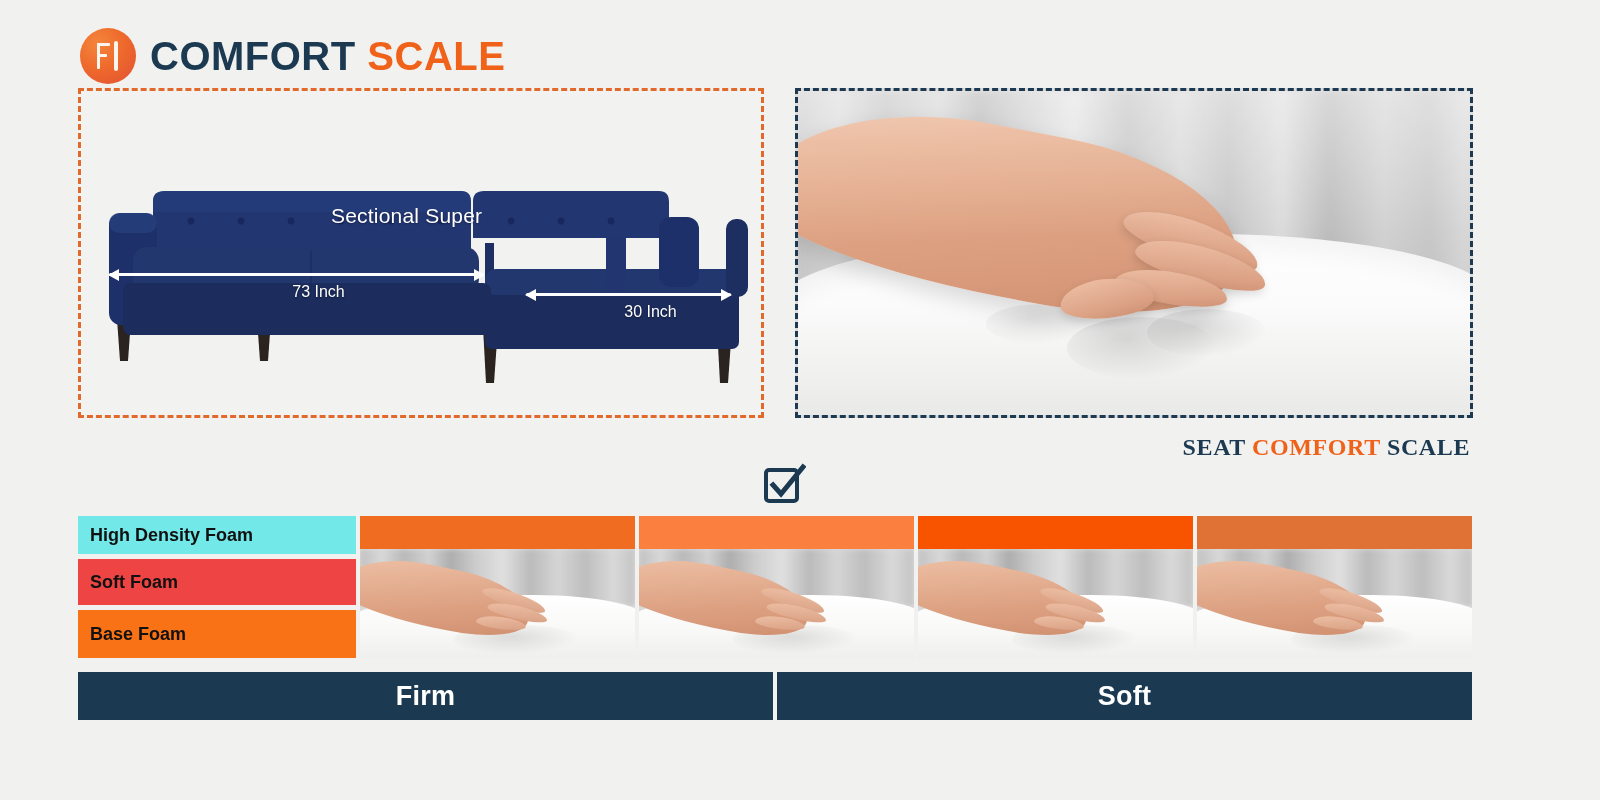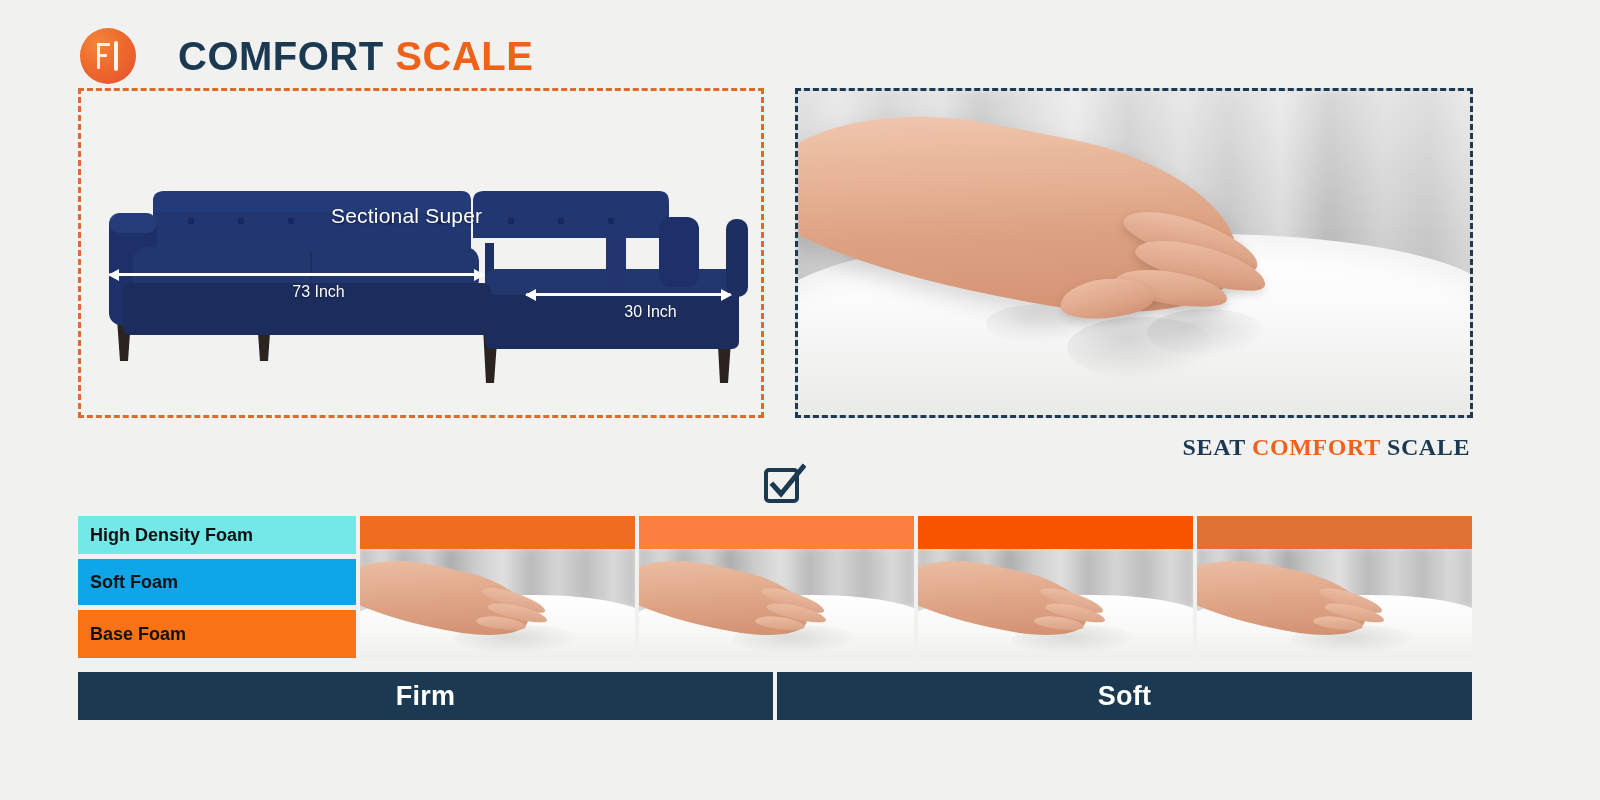--- a/index.html
+++ b/index.html
@@ -27,21 +27,20 @@
   }
   .logo-mark .g3{
     position:absolute;left:17px;top:15px;width:3px;height:26px;background:#fdf4ee;border-radius:1px;
   }
   .logo-mark .g4{
     position:absolute;left:34px;top:13px;width:4px;height:30px;background:#fdf4ee;border-radius:2px;
   }
   .title{
     font-size:40px;font-weight:bold;letter-spacing:0.5px;line-height:1;
     white-space:nowrap;
-    margin-left:28px;
   }
   .t-dark{color:#1b3a52;}
   .t-orange{color:#f0611a;}
 
   
   .panel-sofa{
     position:absolute;left:78px;top:88px;width:686px;height:330px;
     border:3px dashed #e2692c;background:#f2f2f1;box-sizing:border-box;
   }
   .panel-hand{
@@ -135,21 +134,21 @@
   .mrow{display:flex;gap:4px;}
   .col-first{width:278px;flex:none;}
   .col{flex:1 1 0;min-width:0;}
 
   .foam-stack{display:flex;flex-direction:column;gap:5px;height:142px;justify-content:center;}
   .foam-band{
     display:flex;align-items:center;padding-left:12px;
     font-size:18px;font-weight:bold;color:#111;box-sizing:border-box;
   }
   .fb0{height:38px;background:#73e8e8;}
-  .fb1{height:46px;background:#0ea5e9;}
+  .fb1{height:46px;background:#ef4444;}
   .fb2{height:48px;background:#f97316;}
 
   .sample{height:142px;position:relative;overflow:hidden;background:#ddd;}
   .sample .obar{position:absolute;left:0;right:0;top:0;height:33px;}
   .sample .pic{position:absolute;left:0;right:0;top:33px;bottom:0;overflow:hidden;}
 
   .mini .curtain{
     position:absolute;left:0;top:0;right:0;height:52%;
     background:linear-gradient(90deg,
       #c2c2c2 0%, #d8d8d8 8%, #b9b9b9 16%, #d2d2d2 25%,

